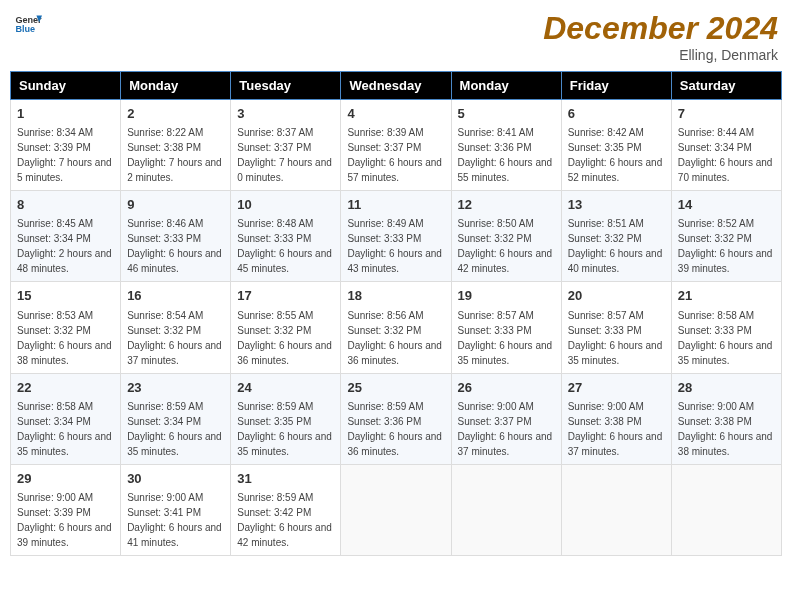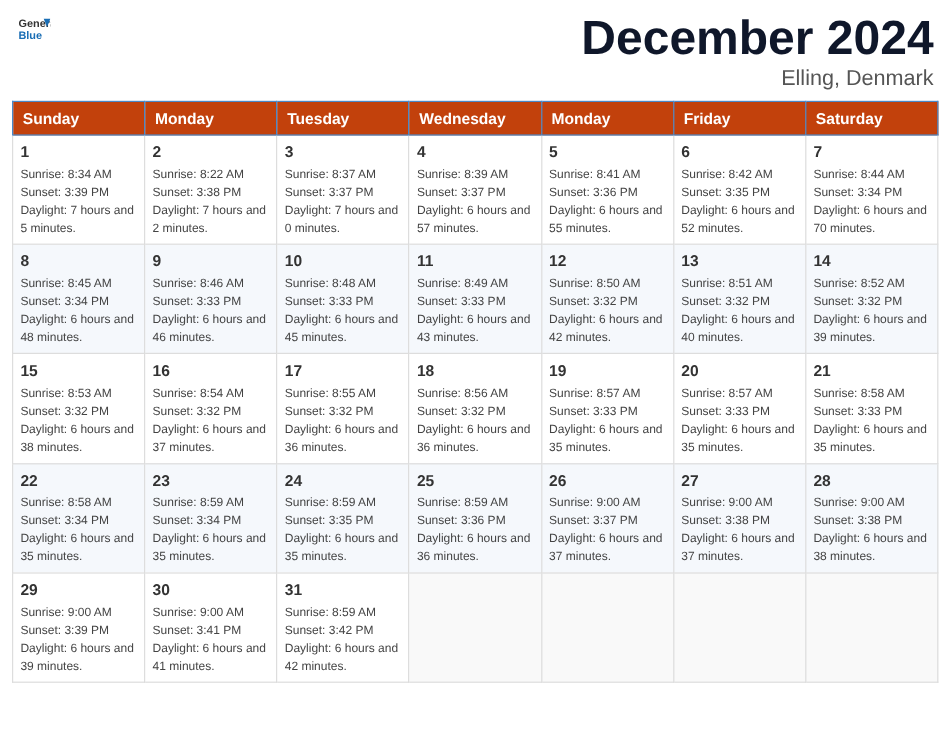--- a/index.html
+++ b/index.html
@@ -23,35 +23,36 @@
       gap: 4px;
     }
     .logo-icon {
       width: 28px;
       height: 28px;
     }
     .title-block {
       text-align: right;
     }
     .month-title {
-      font-size: 40px;
+      font-size: 32px;
       font-weight: bold;
-      color: #0f172a;
+      color: #a16207;
+      font-style: italic;
     }
     .location {
-      font-size: 18px;
+      font-size: 14px;
       color: #555;
     }
     .calendar {
       width: 100%;
       border-collapse: collapse;
       border: 1px solid #ccc;
     }
     .calendar th {
-      background: #c2410c;
+      background: #000000;
       color: #fff;
       font-size: 13px;
       font-weight: bold;
       text-align: left;
       padding: 6px 8px;
       border: 1px solid #4a88c8;
     }
     .calendar td {
       width: calc(100% / 7);
       vertical-align: top;
@@ -151,21 +152,21 @@
           <span class="day-info">Sunrise: 8:44 AM</span><br>
           <span class="day-info">Sunset: 3:34 PM</span><br>
           <span class="day-info">Daylight: 6 hours and 70 minutes.</span>
         </td>
       </tr>
       <tr>
         <td>
           <span class="day-num">8</span>
           <span class="day-info">Sunrise: 8:45 AM</span><br>
           <span class="day-info">Sunset: 3:34 PM</span><br>
-          <span class="day-info">Daylight: 6 hours and 48 minutes.</span>
+          <span class="day-info">Daylight: 2 hours and 48 minutes.</span>
         </td>
         <td>
           <span class="day-num">9</span>
           <span class="day-info">Sunrise: 8:46 AM</span><br>
           <span class="day-info">Sunset: 3:33 PM</span><br>
           <span class="day-info">Daylight: 6 hours and 46 minutes.</span>
         </td>
         <td>
           <span class="day-num">10</span>
           <span class="day-info">Sunrise: 8:48 AM</span><br>

